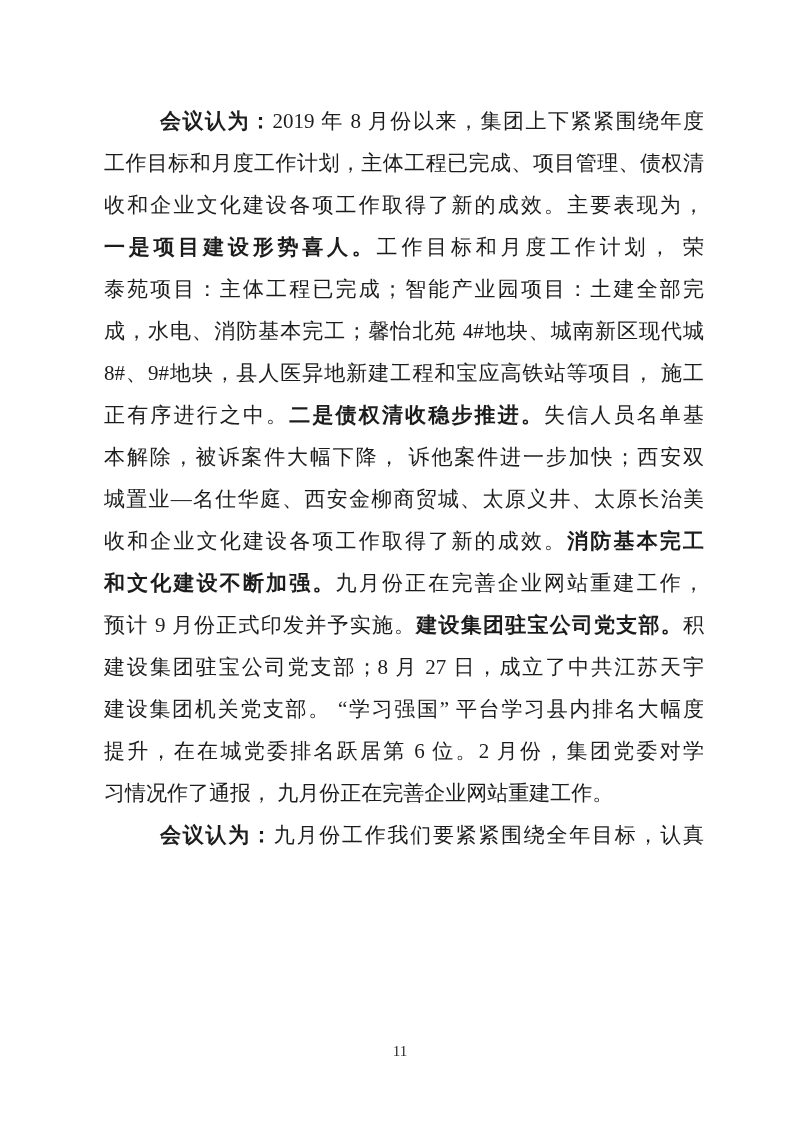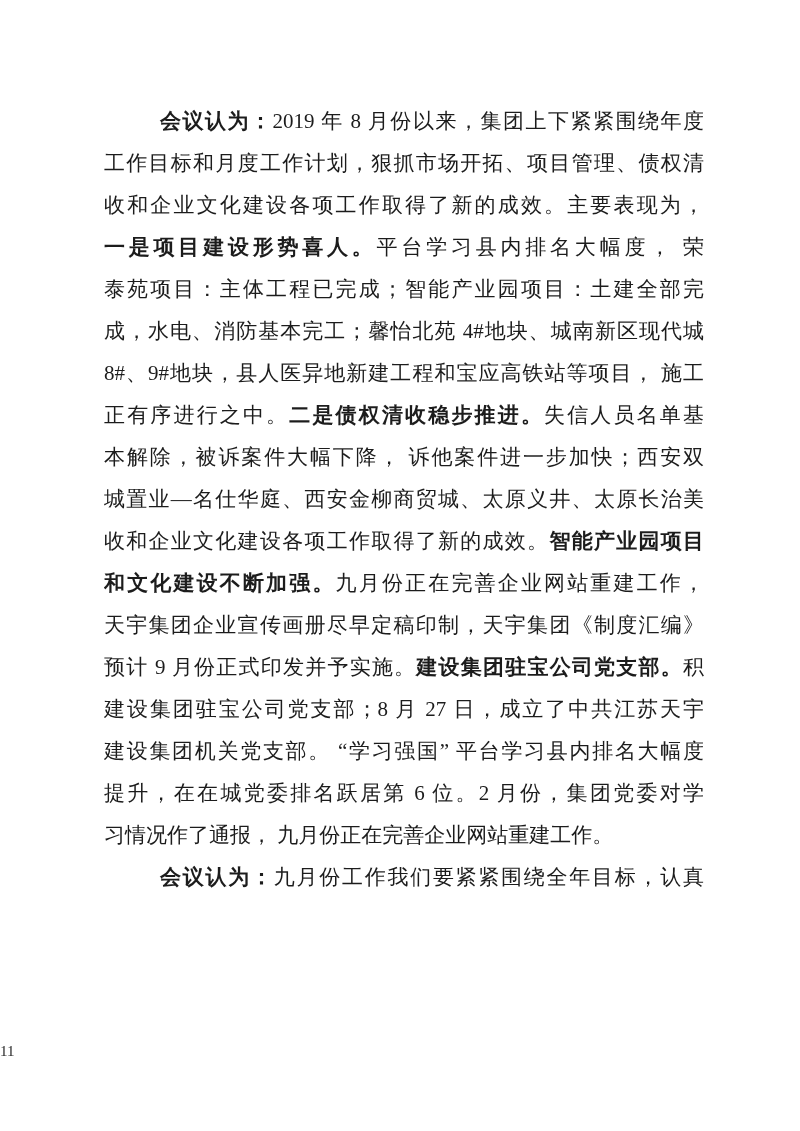--- a/index.html
+++ b/index.html
@@ -37,46 +37,45 @@
     text-indent: 56px;
   }
   .line .bold {
     font-weight: 700;
   }
   .footer {
     position: absolute;
     left: 0;
     top: 1042px;
     width: 800px;
-    text-align: left;
+    text-align: center;
   }
   .page-num {
     font-size: 15px;
     color: #2a2a2a;
     font-family: "Liberation Serif", "DejaVu Serif", serif;
   }
 </style>
 </head>
 <body>
 
 <div class="page" style="background: rgb(255, 255, 255);">
   <div class="doc-content" id="doc-content" style="color: rgb(28, 28, 28);">
       <div class="line just ind"><span class="seg bold">会议认为：</span><span class="seg">2019 年 8 月份以来，集团上下紧紧围绕年度</span></div>
-      <div class="line just"><span class="seg">工作目标和月度工作计划，狠抓市场开拓、项目管理、债权清</span></div>
+      <div class="line just"><span class="seg">工作目标和月度工作计划，主体工程已完成、项目管理、债权清</span></div>
       <div class="line just"><span class="seg">收和企业文化建设各项工作取得了新的成效。主要表现为，</span></div>
-      <div class="line just"><span class="seg bold">一是项目建设形势喜人。</span><span class="seg">平台学习县内排名大幅度， 荣</span></div>
+      <div class="line just"><span class="seg bold">一是项目建设形势喜人。</span><span class="seg">工作目标和月度工作计划， 荣</span></div>
       <div class="line just"><span class="seg">泰苑项目：主体工程已完成；智能产业园项目：土建全部完</span></div>
       <div class="line just"><span class="seg">成，水电、消防基本完工；馨怡北苑 4#地块、城南新区现代城</span></div>
       <div class="line just"><span class="seg">8#、9#地块，县人医异地新建工程和宝应高铁站等项目， 施工</span></div>
       <div class="line just"><span class="seg">正有序进行之中。</span><span class="seg bold">二是债权清收稳步推进。</span><span class="seg">失信人员名单基</span></div>
       <div class="line just"><span class="seg">本解除，被诉案件大幅下降， 诉他案件进一步加快；西安双</span></div>
       <div class="line just"><span class="seg">城置业—名仕华庭、西安金柳商贸城、太原义井、太原长治美</span></div>
-      <div class="line just"><span class="seg">收和企业文化建设各项工作取得了新的成效。</span><span class="seg bold">智能产业园项目</span></div>
+      <div class="line just"><span class="seg">收和企业文化建设各项工作取得了新的成效。</span><span class="seg bold">消防基本完工</span></div>
       <div class="line just"><span class="seg bold">和文化建设不断加强。</span><span class="seg">九月份正在完善企业网站重建工作，</span></div>
-      <div class="line just"><span class="seg">天宇集团企业宣传画册尽早定稿印制，天宇集团《制度汇编》</span></div>
       <div class="line just"><span class="seg">预计 9 月份正式印发并予实施。</span><span class="seg bold">建设集团驻宝公司党支部。</span><span class="seg">积</span></div>
       <div class="line just"><span class="seg">建设集团驻宝公司党支部；8 月 27 日，成立了中共江苏天宇</span></div>
       <div class="line just"><span class="seg">建设集团机关党支部。 “学习强国” 平台学习县内排名大幅度</span></div>
       <div class="line just"><span class="seg">提升，在在城党委排名跃居第 6 位。2 月份，集团党委对学</span></div>
       <div class="line"><span class="seg">习情况作了通报， 九月份正在完善企业网站重建工作。</span></div>
       <div class="line just ind"><span class="seg bold">会议认为：</span><span class="seg">九月份工作我们要紧紧围绕全年目标，认真</span></div>
     </div>
   <div class="footer">
     <span class="page-num">11</span>
   </div>

